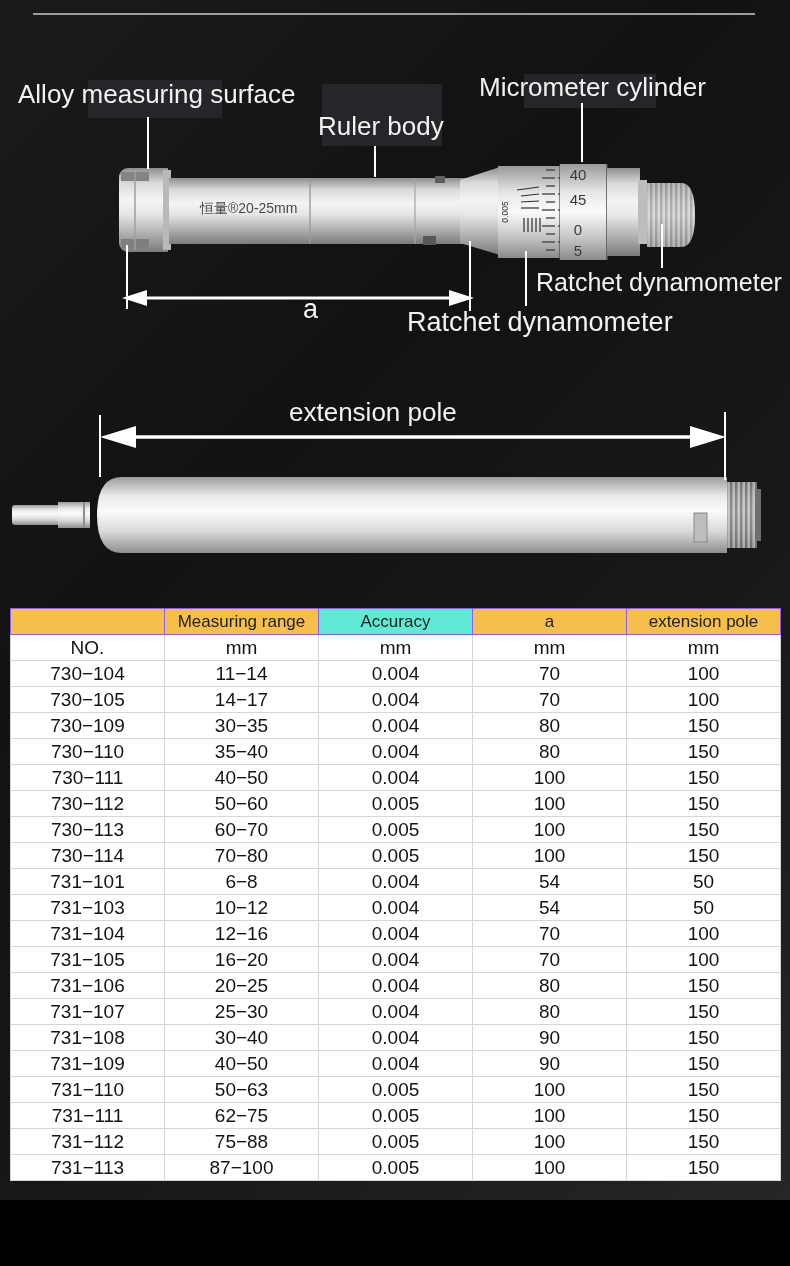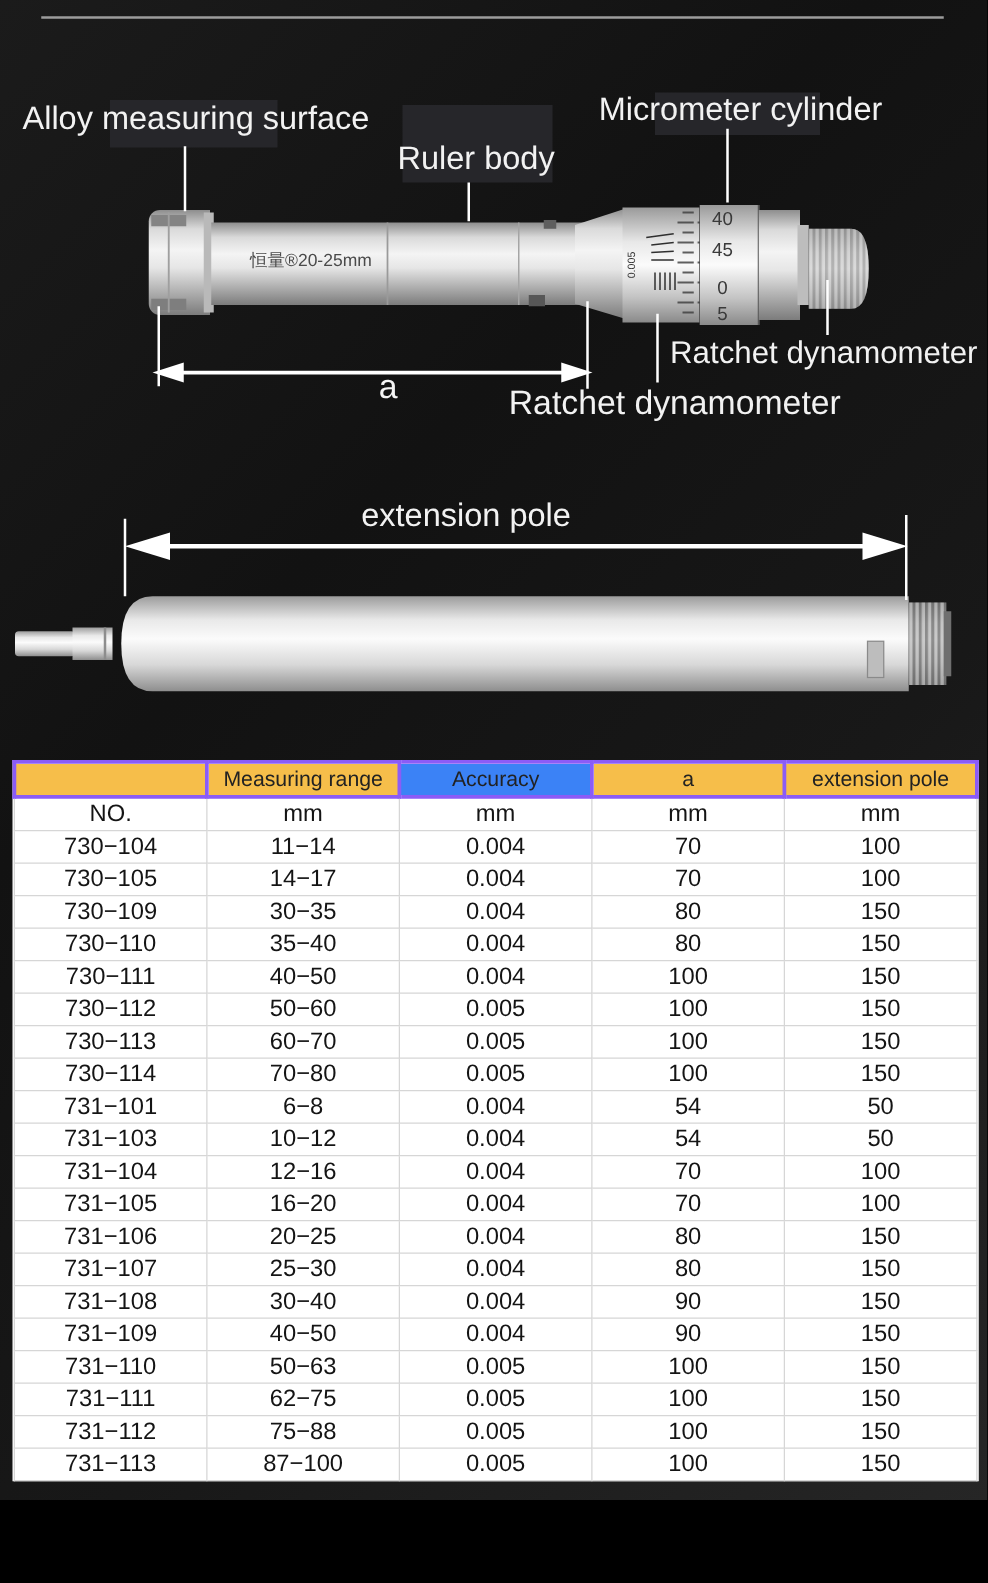--- a/index.html
+++ b/index.html
@@ -18,21 +18,21 @@
   .arrow-svg{position:absolute;z-index:4;}
   
   .spec-table-wrap{position:absolute;left:10px;top:608px;width:770px;z-index:6;}
   table.spec{border-collapse:collapse;width:770px;table-layout:fixed;background:#ffffff;}
   table.spec td,table.spec th{
     height:25px;padding:0;text-align:center;vertical-align:middle;
     font-family:"Liberation Sans",sans-serif;overflow:hidden;
   }
   tr.head-row th{
     font-size:17px;font-weight:400;color:#222222;
-    border:3px solid #8b5cf6;
+    border:1px solid #8b5cf6;
   }
   tr.units-row td, tbody.rows td{
     font-size:19px;color:#141414;border:1px solid #d6d6d6;background:#ffffff;
   }
 </style>
 </head>
 <body>
 
 <div class="page">
 
@@ -181,21 +181,21 @@
           <col style="width:154px">
           <col style="width:154px">
           <col style="width:154px">
           <col style="width:154px">
           <col style="width:154px">
         </colgroup>
       <thead>
         <tr class="head-row">
           <th style="background: rgb(246, 190, 74);"></th>
           <th style="background: rgb(246, 190, 74);">Measuring range</th>
-          <th style="background: #3b82f6;">Accuracy</th>
+          <th style="background: #5eead4;">Accuracy</th>
           <th style="background: rgb(246, 190, 74);">a</th>
           <th style="background: rgb(246, 190, 74);">extension pole</th>
         </tr>
       </thead>
       <tbody>
         <tr class="units-row">
           <td>NO.</td>
           <td>mm</td>
           <td>mm</td>
           <td>mm</td>

